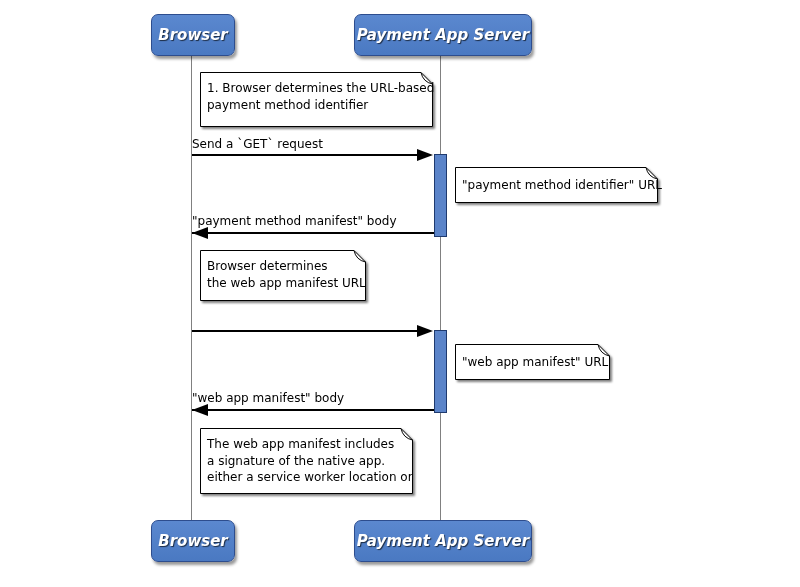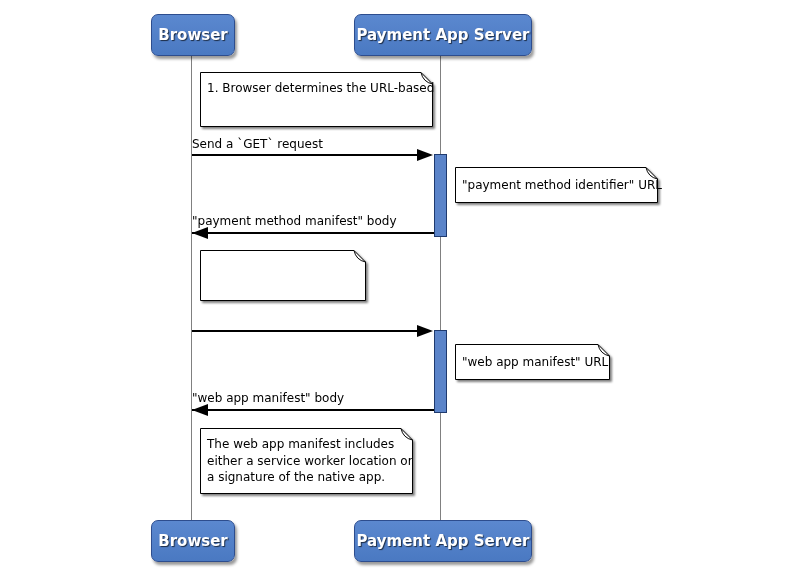--- a/index.html
+++ b/index.html
@@ -24,21 +24,21 @@
   
   .actor{
     position:absolute;height:40px;border:1px solid var(--actor-border);
     border-radius:7px;
     background:linear-gradient(to bottom,var(--actor-fill-light),var(--actor-fill));
     box-shadow:2px 3px 3px rgba(0,0,0,0.40);
     display:flex;align-items:center;justify-content:center;
   }
   .actor-label{
     color:var(--actor-text);font-size:15px;font-weight:bold;
-    text-shadow:1px 1px 1px rgba(0,0,0,0.65);white-space:nowrap;
+    text-shadow:1px 1px 1px rgba(0,0,0,0.65);white-space:nowrap;font-style:italic;
   }
   
   .activation{
     position:absolute;width:11px;height:81px;
     background:var(--activation-fill);border:1px solid var(--activation-border);
   }
   
   .msg-line{
     position:absolute;height:2px;background:var(--arrow);
   }
@@ -80,20 +80,21 @@
     <span class="actor-label">Payment App Server</span>
   </div>
 
   <div class="note" style="left:200px;top:72px;width:233px;height:55px;">
     <svg width="233" height="55">
       <polygon class="shape" points="0.5,0.5 221,0.5 232.5,12 232.5,54.5 0.5,54.5"></polygon>
       <path class="fold" d="M221,0.5 Q223,10 232.5,12"></path>
     </svg>
     <div class="note-text">
       <div>1. Browser determines the URL-based</div>
+      <div>payment method identifier</div>
     </div>
   </div>
 
   <div class="msg-label" style="top:137px;">Send a `GET` request</div>
   <div class="msg-line" style="left:192px;top:154px;width:230px;"></div>
   <div class="arrowhead right" style="left:417px;top:149px;"></div>
 
   <div class="activation" style="left:434px;top:154px;"></div>
 
   <div class="note note-single" style="left:455px;top:167px;width:203px;height:36px;">
@@ -108,20 +109,24 @@
 
   <div class="msg-label" style="top:214px;">"payment method manifest" body</div>
   <div class="msg-line" style="left:192px;top:232px;width:242px;"></div>
   <div class="arrowhead left" style="left:192px;top:227px;"></div>
 
   <div class="note" style="left:200px;top:250px;width:166px;height:51px;">
     <svg width="166" height="51">
       <polygon class="shape" points="0.5,0.5 154,0.5 165.5,12 165.5,50.5 0.5,50.5"></polygon>
       <path class="fold" d="M154,0.5 Q156,10 165.5,12"></path>
     </svg>
+    <div class="note-text">
+      <div>Browser determines</div>
+      <div>the web app manifest URL</div>
+    </div>
   </div>
 
   <div class="msg-line" style="left:192px;top:330px;width:230px;"></div>
   <div class="arrowhead right" style="left:417px;top:325px;"></div>
 
   <div class="activation" style="left:434px;top:330px;"></div>
 
   <div class="note note-single" style="left:455px;top:344px;width:155px;height:36px;">
     <svg width="155" height="36">
       <polygon class="shape" points="0.5,0.5 143,0.5 154.5,12 154.5,35.5 0.5,35.5"></polygon>
@@ -136,22 +141,22 @@
   <div class="msg-line" style="left:192px;top:409px;width:242px;"></div>
   <div class="arrowhead left" style="left:192px;top:404px;"></div>
 
   <div class="note" style="left:200px;top:428px;width:251px;height:66px;">
     <svg width="213" height="66">
       <polygon class="shape" points="0.5,0.5 201,0.5 212.5,12 212.5,65.5 0.5,65.5"></polygon>
       <path class="fold" d="M201,0.5 Q203,10 212.5,12"></path>
     </svg>
     <div class="note-text">
       <div>The web app manifest includes</div>
+      <div>a signature of the native app.</div>
       <div>either a service worker location or</div>
-      <div>a signature of the native app.</div>
     </div>
   </div>
 
   <div class="actor" style="left:151px;top:520px;width:82px;">
     <span class="actor-label">Browser</span>
   </div>
   <div class="actor" style="left:354px;top:520px;width:176px;">
     <span class="actor-label">Payment App Server</span>
   </div>
 

